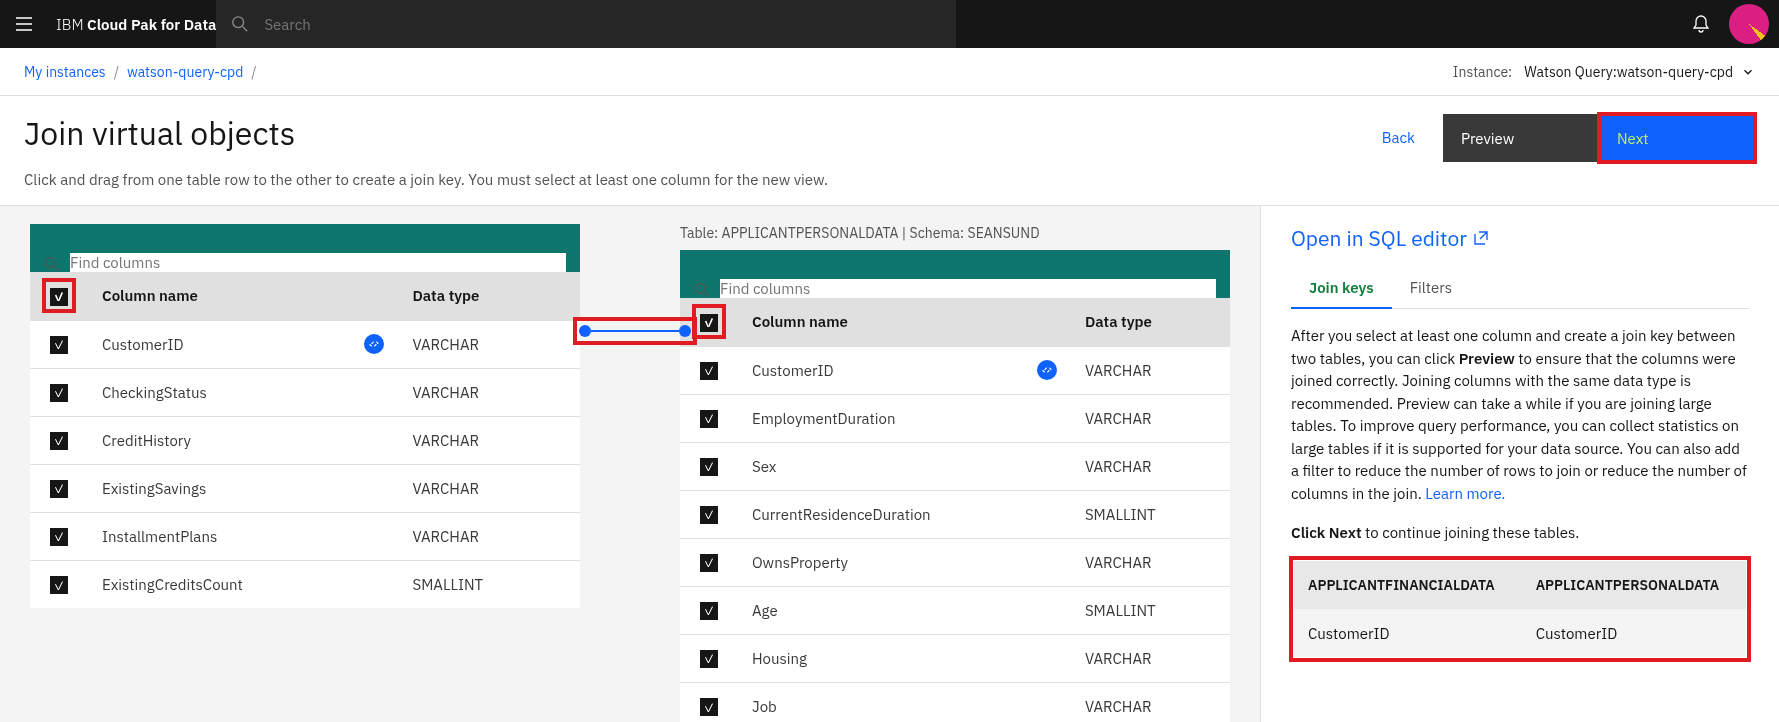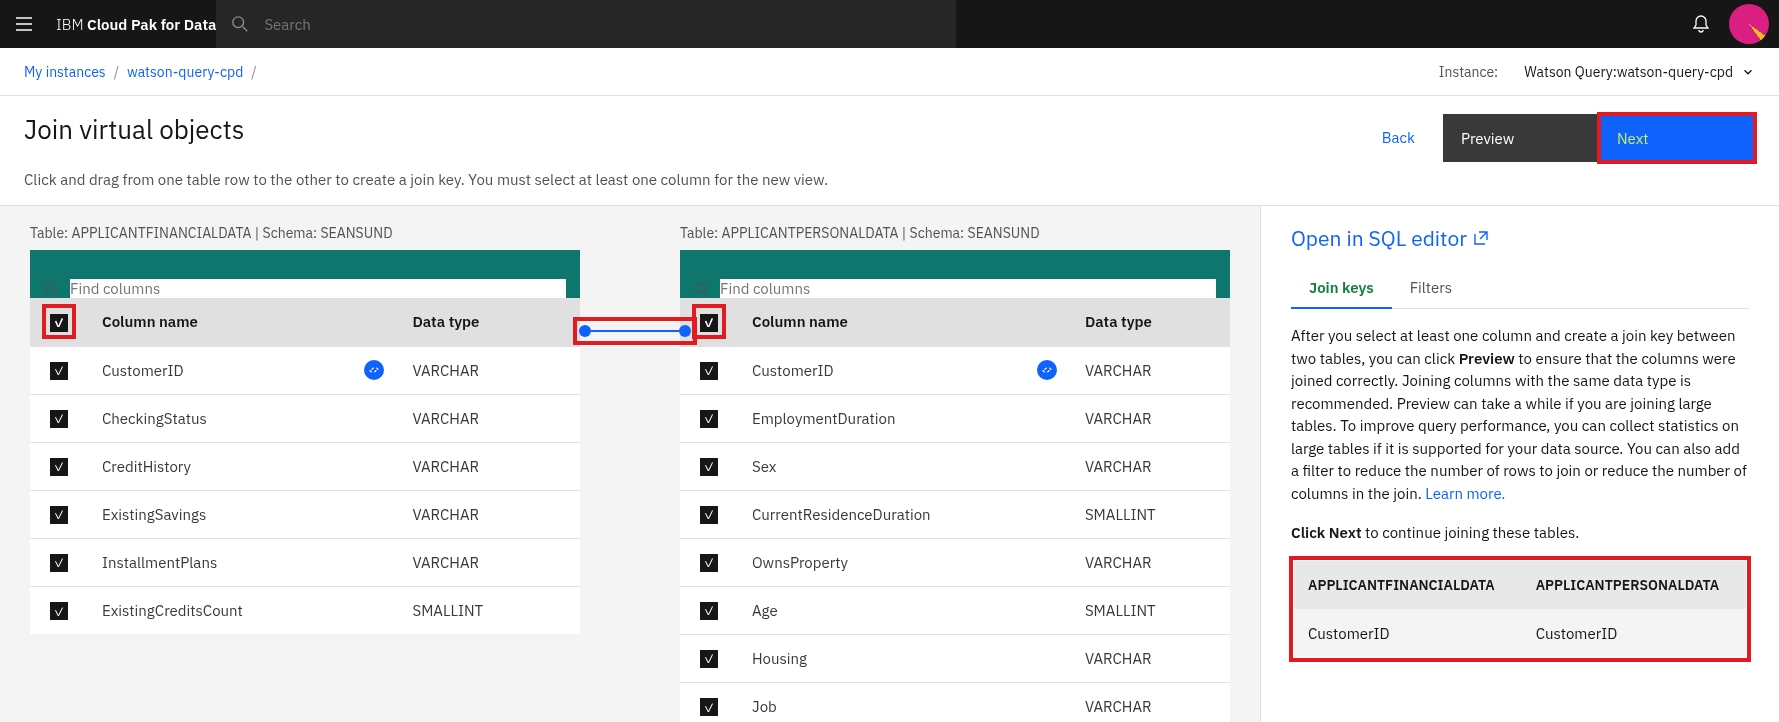--- a/index.html
+++ b/index.html
@@ -16,27 +16,27 @@
 .topbar .search input { flex:1; background:transparent; border:none; color:#c6c6c6; font-size:15px; outline:none; }
 .topbar .spacer { flex:1; }
 .topbar .bell { width:48px; display:flex; align-items:center; justify-content:center; }
 .topbar .avatar { width:40px; height:40px; border-radius:50%; background: conic-gradient(#da1e82 0 35%, #f1c21b 0 40%, #da1e82 0 100%); margin: 0 10px 0 4px; display:flex; align-items:center; justify-content:center; color:#fff; font-weight:600; }
 
 
 .subbar { display:flex; align-items:center; border-bottom:1px solid #e0e0e0; height:48px; padding:16px 24px; }
 .subbar .crumbs { display:flex; gap:8px; align-items:center; font-size:14px; }
 .subbar .crumbs a { color:#0f62fe; text-decoration:none; }
 .subbar .crumbs .sep { color:#8d8d8d; }
-.subbar .instwrap { margin-left:auto; display:flex; align-items:center; gap:26px; }
+.subbar .instwrap { margin-left:auto; display:flex; align-items:center; gap:12px; }
 .subbar .instwrap .lbl { color:#525252; }
 .subbar .instwrap .val { display:flex; align-items:center; gap:8px; cursor:pointer; }
 
 
 .pagehead { padding: 18px 24px 8px 24px; display:flex; align-items:flex-start; }
-.pagehead h1 { font-size: 26px; font-weight: 400; line-height:1.2; }
+.pagehead h1 { font-size: 32px; font-weight: 400; line-height:1.2; }
 .pagehead .actions { margin-left:auto; display:flex; align-items:flex-start; gap:0; }
 .pagehead .back { color:#0f62fe; padding:14px 28px; cursor:pointer; font-size:15px; }
 .btn { height:48px; min-width:156px; display:flex; align-items:center; padding:0 18px; font-size:15px; cursor:pointer; border:none; }
 .btn.secondary { background:#393939; color:#fff; }
 .btn.primary { background:#0f62fe; color:#bef264; }
 .highlight-red { outline: 4px solid #e11b22; outline-offset: -2px; }
 .subtitle { padding: 0 24px 16px 24px; color:#525252; font-size:15px; }
 
 
 .main { display:flex; border-top:1px solid #e0e0e0; }
@@ -135,23 +135,20 @@
     <button class="btn secondary">Preview</button>
     <button class="btn primary highlight-red">Next</button>
   </div>
 </div>
 <div class="subtitle">Click and drag from one table row to the other to create a join key. You must select at least one column for the new view.</div>
 
 <div class="main">
   <div class="left">
 
     <div class="tblwrap first">
-      <div class="tblhdr">
-        <span>Table:</span> <span>APPLICANTFINANCIALDATA</span> | <span>Schema:</span> <span>SEANSUND</span>
-      </div>
       <div class="searchrow">
         <span class="icon">
           <svg width="16" height="16" viewBox="0 0 20 20">
               <circle cx="8" cy="8" r="6" stroke="#525252" stroke-width="1.5" fill="none"></circle>
               <path d="M13 13l5 5" stroke="#525252" stroke-width="1.5"></path>
             </svg>
         </span>
         <input placeholder="Find columns" style="">
       </div>
       <table class="cols">

